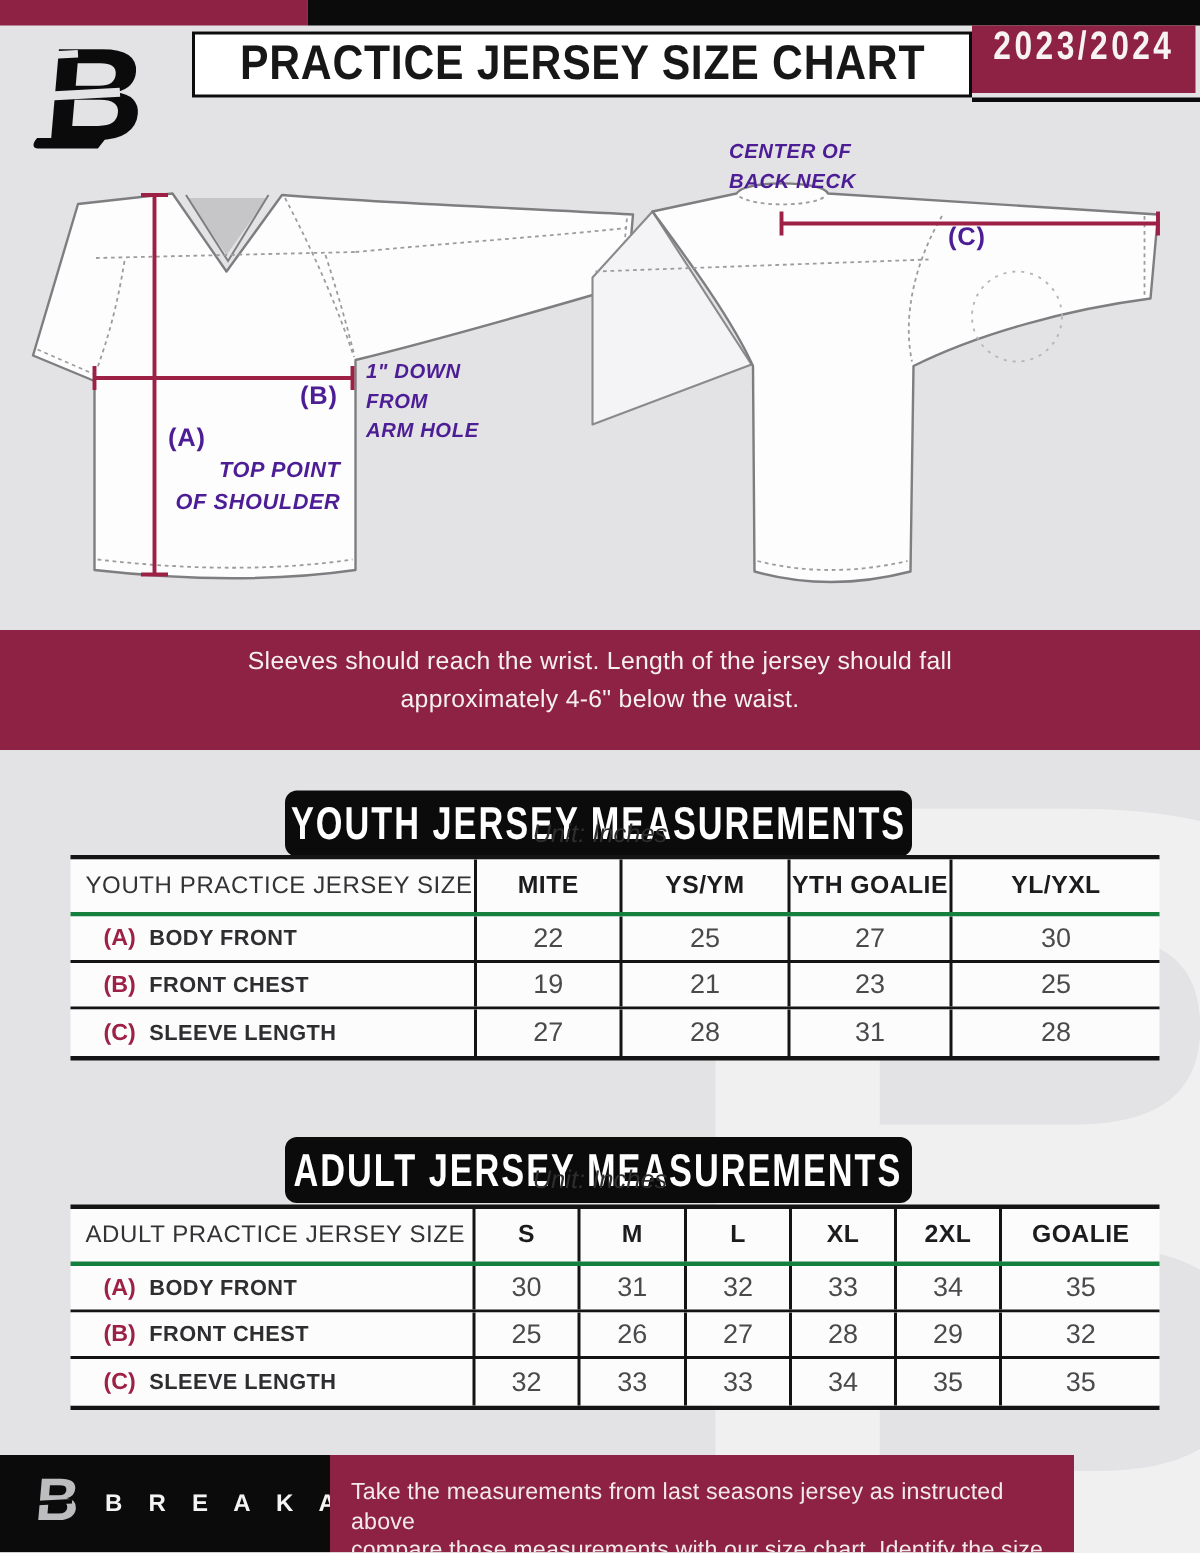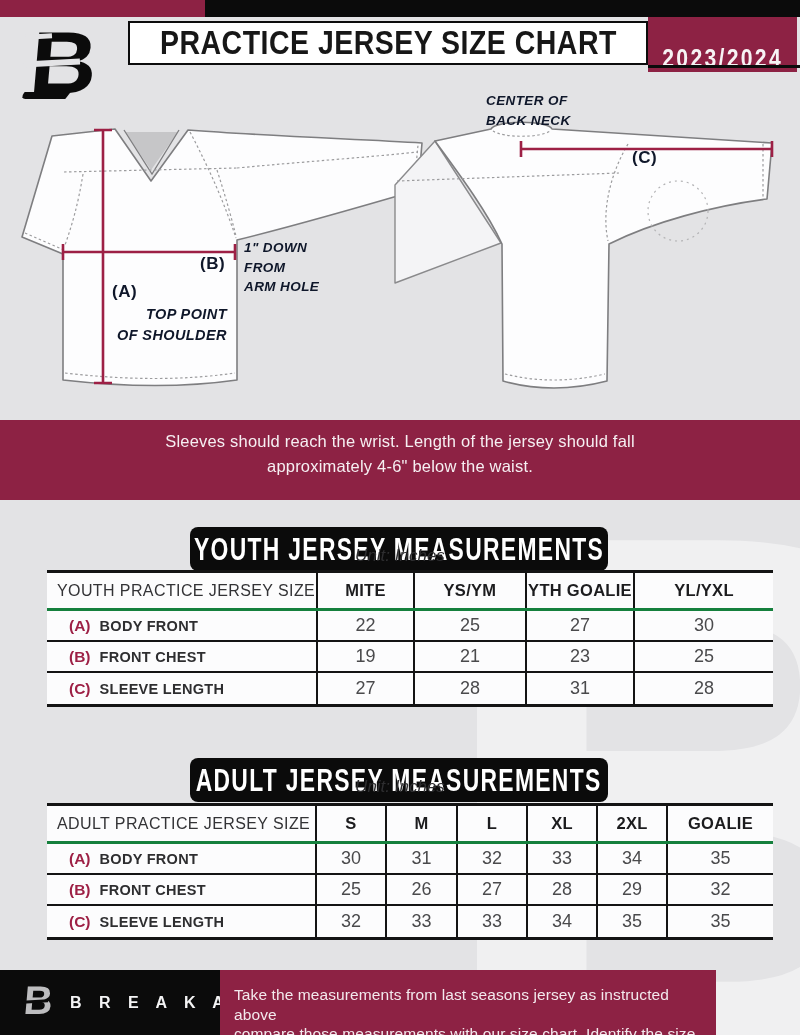--- a/index.html
+++ b/index.html
@@ -19,35 +19,35 @@
   .logo-b { position:absolute; left:4px; top:-6px; font-size:88px; font-weight:bold; color:#0B0B0B;
     transform:skewX(-5deg) scale(1.05,1.0); }
   .logo-cut { position:absolute; left:-4px; top:42px; width:56px; height:6px; background:#E3E3E5; transform:rotate(-3deg); }
   .logo-cut2 { position:absolute; left:-2px; top:16px; width:26px; height:5px; background:#E3E3E5; transform:rotate(-3deg); }
   .logo-swash { position:absolute; left:-6px; top:74px; width:46px; height:7px; background:#0B0B0B; transform:skewX(-38deg); border-radius:0 0 0 6px; }
 
   .title-box { position:absolute; left:128px; top:21px; width:520px; height:44px; background:#FFFFFF;
     border:2px solid #0C0C0C; display:flex; align-items:center; justify-content:center; z-index:3; }
   .title-box span { font-size:30px; font-weight:bold; color:#171717; letter-spacing:.5px; transform:scale(.95,1.08); white-space:nowrap; }
 
-  .season-box { position:absolute; left:648px; top:17px; width:149px; height:55px; background:#8D2244;
-    display:flex; align-items:flex-end; justify-content:center; z-index:3; }
+  .season-box { position:absolute; left:648px; top:17px; width:149px; height:45px; background:#8D2244;
+    display:flex; align-items:flex-start; justify-content:center; z-index:3; }
   .season-box span { font-size:23px; font-weight:bold; color:#F7F3F4; letter-spacing:2.5px; transform:scale(.92,1.15); white-space:nowrap; }
   .season-underline { position:absolute; left:648px; top:65px; width:152px; height:3px; background:#0B0B0B; z-index:3; }
 
   
   .diagram { position:absolute; left:0; top:88px; width:800px; height:332px; z-index:1; }
   .diagram svg { position:absolute; overflow:visible; }
   svg .outline { fill:#FDFDFE; stroke:#7E7E80; stroke-width:1.6; stroke-linejoin:round; }
   svg .outline2 { fill:#F4F4F6; stroke:#8A8A8C; stroke-width:1.4; stroke-linejoin:round; }
   svg .thin { fill:none; stroke:#7E7E80; stroke-width:1.3; }
   svg .stitch { fill:none; stroke:#9C9C9E; stroke-width:1.2; stroke-dasharray:2.5 2.5; }
   svg .dots { fill:none; stroke:#B4B4B6; stroke-width:1.2; stroke-dasharray:2 4; }
   svg .measure { fill:none; stroke:#9D2045; stroke-width:2.6; }
-  .dlabel { position:absolute; color:#0f172a; z-index:2; }
+  .dlabel { position:absolute; color:#4c1d95; z-index:2; }
   .dlabel.key { font-weight:bold; font-size:17px; letter-spacing:.5px; }
   .dlabel.note { font-style:italic; font-weight:bold; font-size:13.5px; line-height:19.5px; letter-spacing:.4px; }
   .dlabel.note-lg { font-style:italic; font-weight:bold; font-size:14.5px; line-height:21px; letter-spacing:.4px;text-align:right; }
 
   
   .banner { position:absolute; left:0; top:420px; width:800px; height:80px; background:#8D2244;
     color:#F6EFF2; text-align:center; font-size:16.5px; line-height:25px; padding-top:9px; z-index:2; letter-spacing:.2px; }
 
   
   .sec-title { position:absolute; left:190px; width:418px; height:44px; background:#0B0B0B; border-radius:8px;

